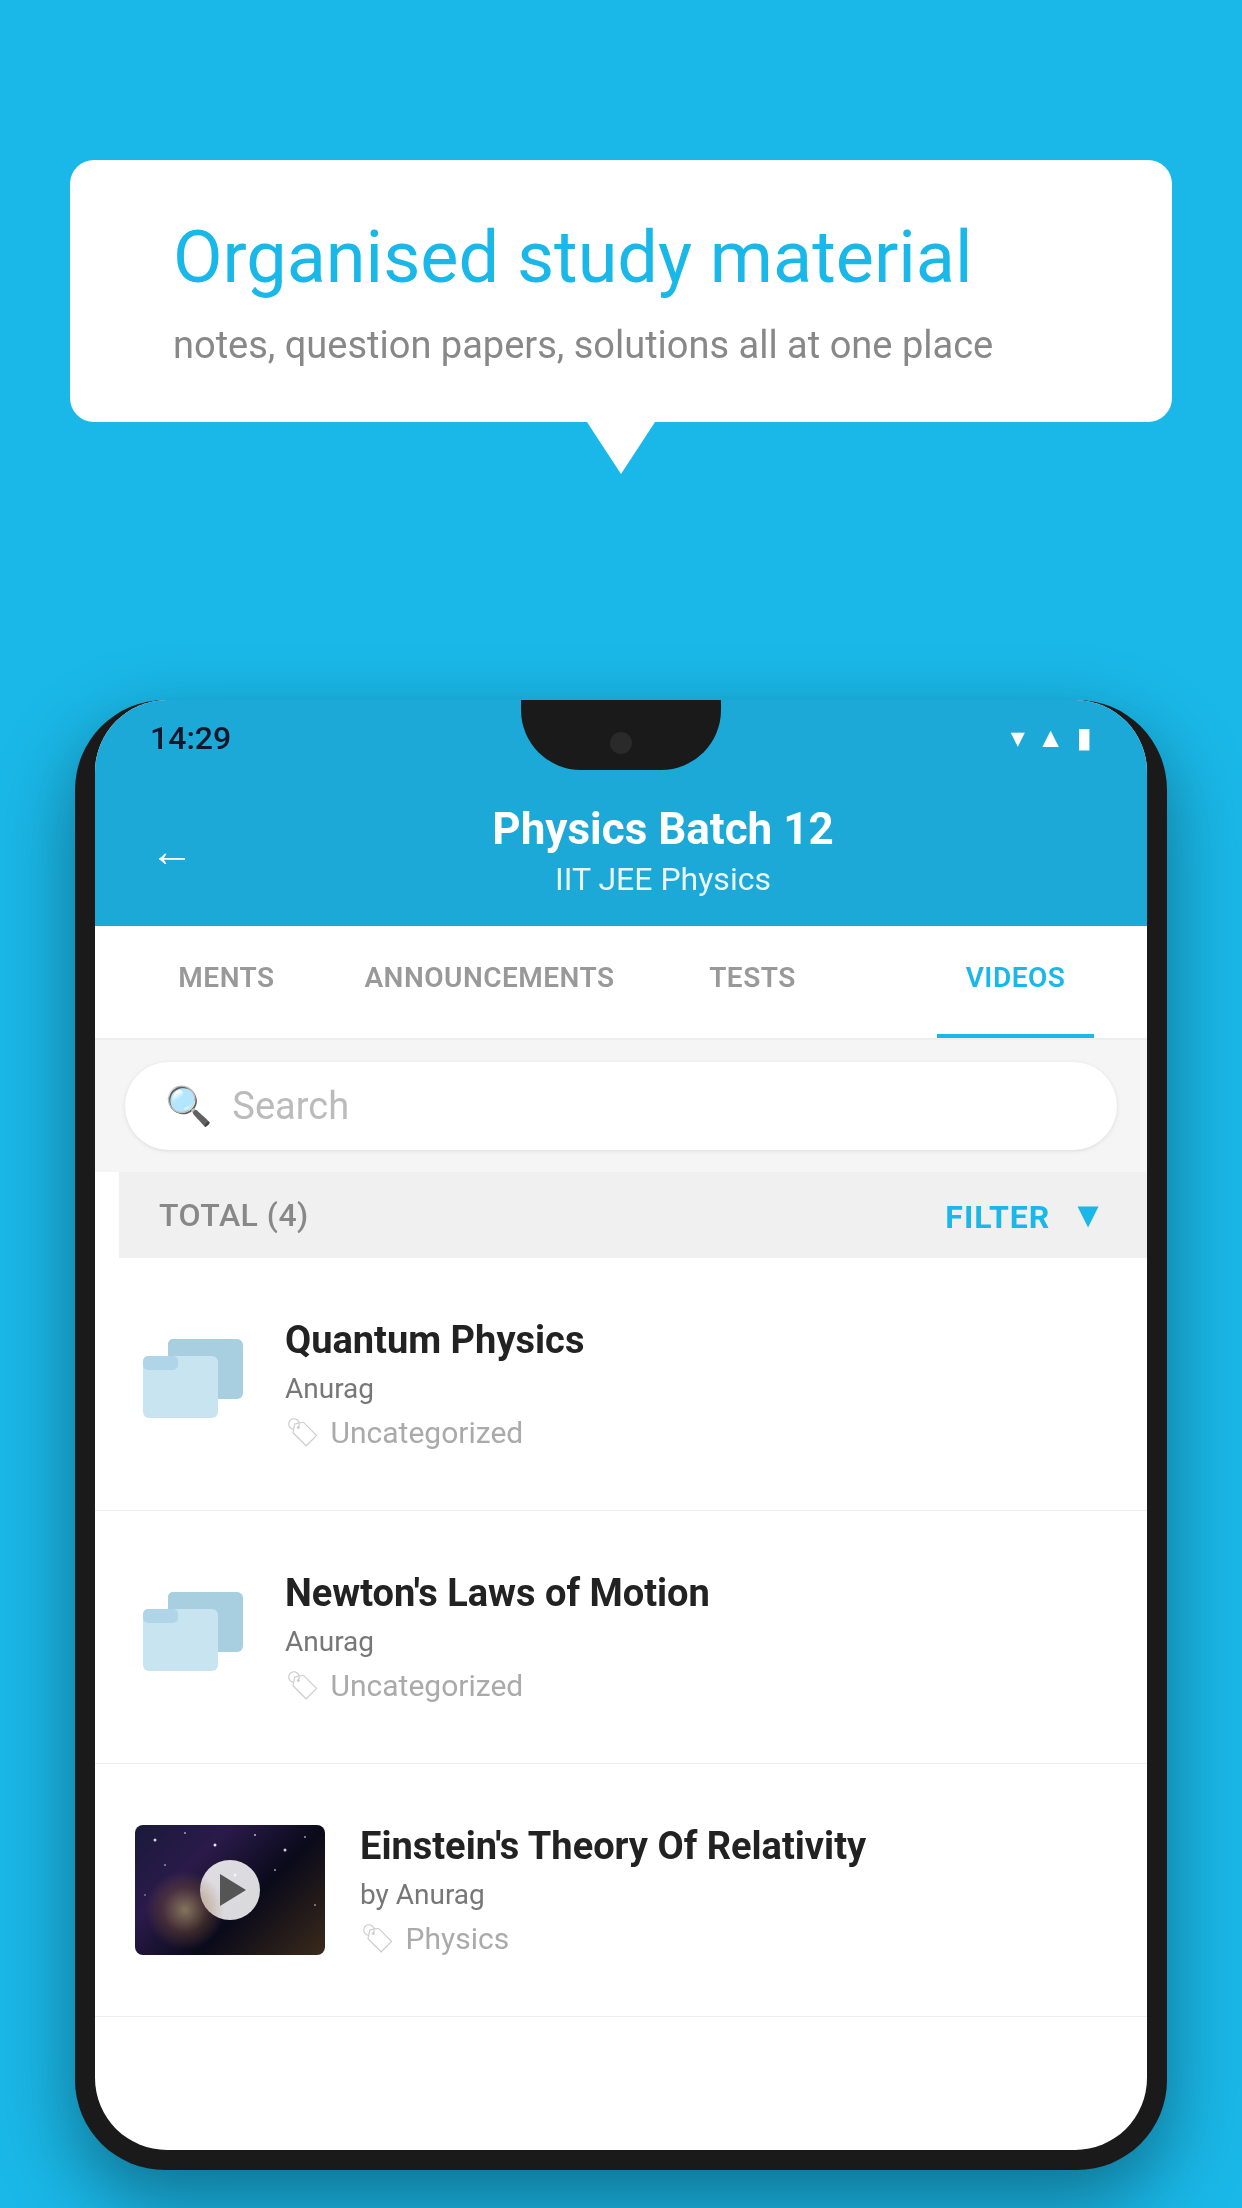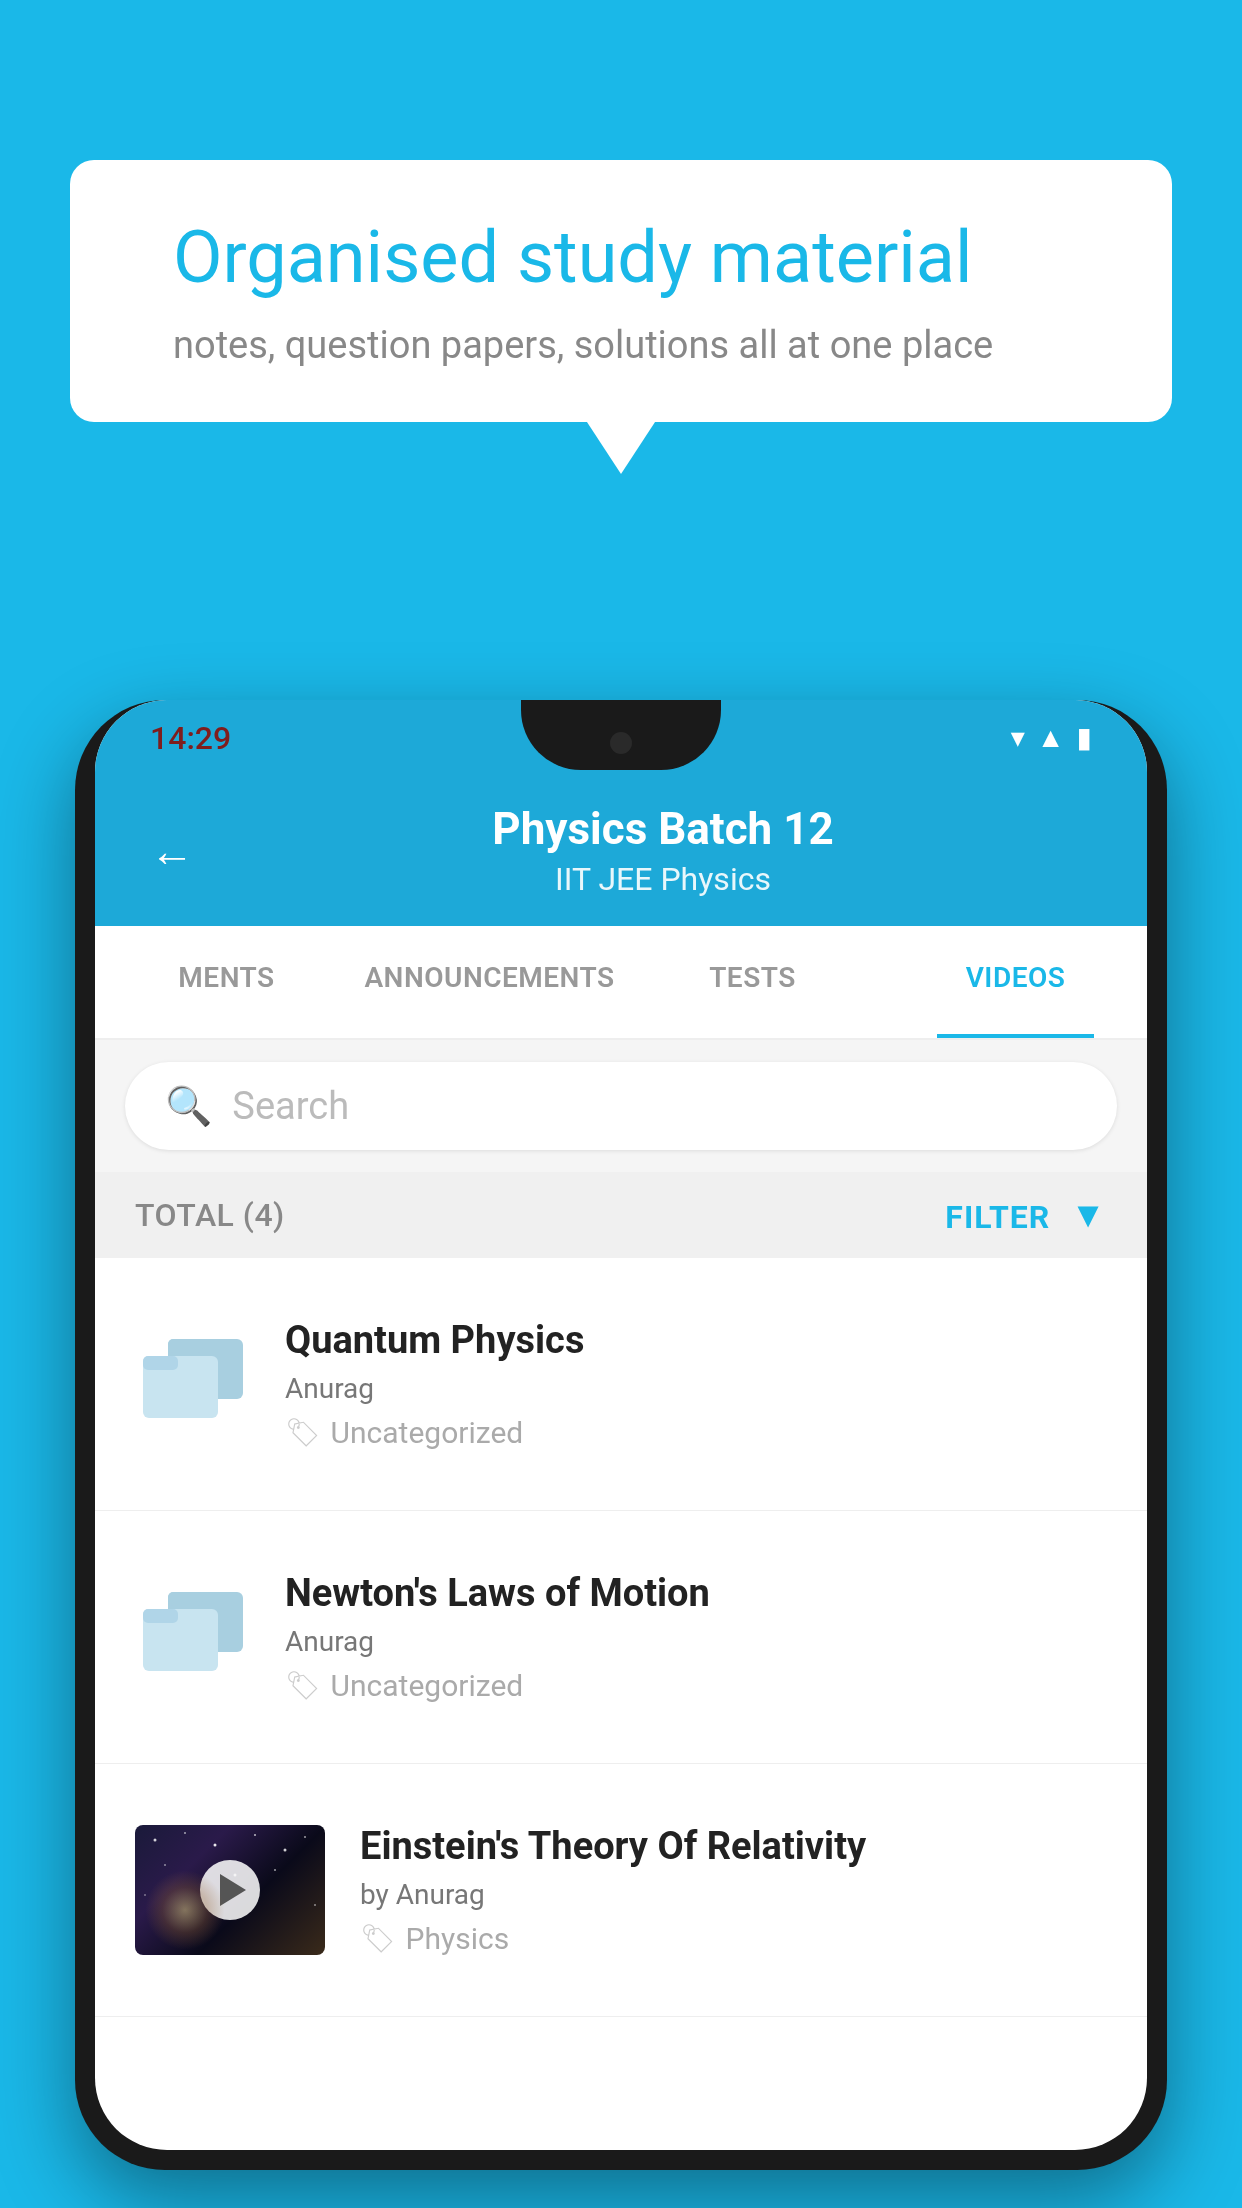--- a/index.html
+++ b/index.html
@@ -101,21 +101,21 @@
 
     .camera-dot {
       width: 22px;
       height: 22px;
       background: #2a2a2a;
       border-radius: 50%;
       margin-top: 15px;
     }
 
     .status-time {
-      color: #7f1d1d;
+      color: #0f172a;
       font-size: 32px;
       font-weight: 500;
     }
 
     .status-icons {
       display: flex;
       align-items: center;
       gap: 12px;
     }
 
@@ -216,20 +216,21 @@
       font-size: 38px;
     }
 
     
     .filter-bar {
       background: #f0f0f0;
       padding: 22px 40px;
       display: flex;
       justify-content: space-between;
       align-items: center;
+      margin-left: 24px;
     }
 
     .total-label {
       color: #888;
       font-size: 32px;
       font-weight: 500;
       letter-spacing: 0.5px;
     }
 
     .filter-button {

